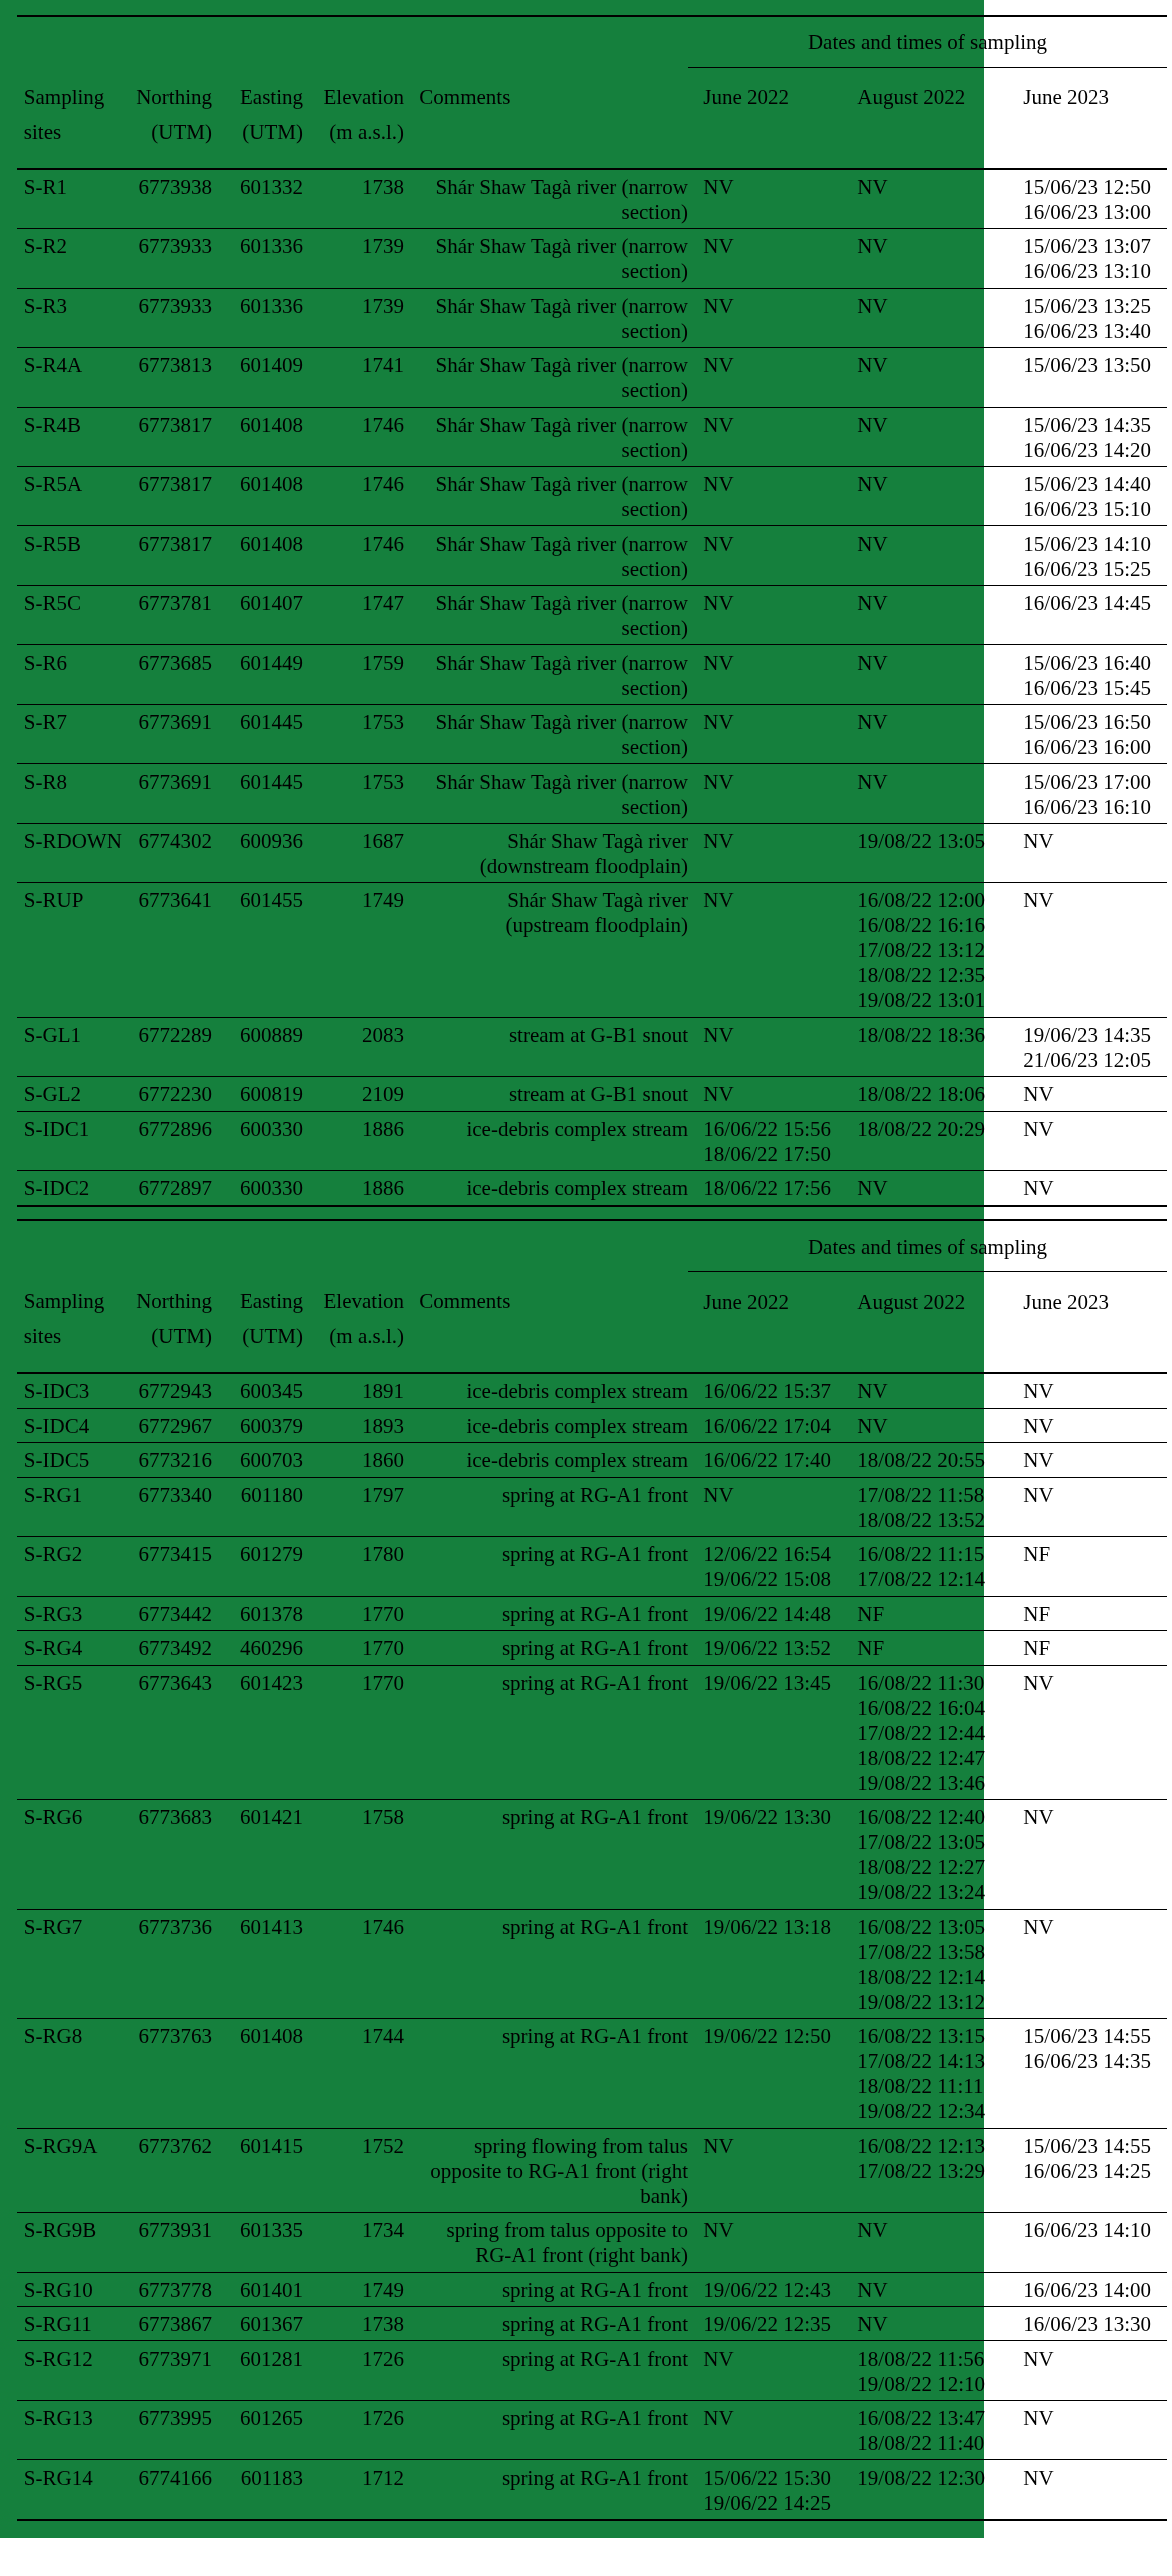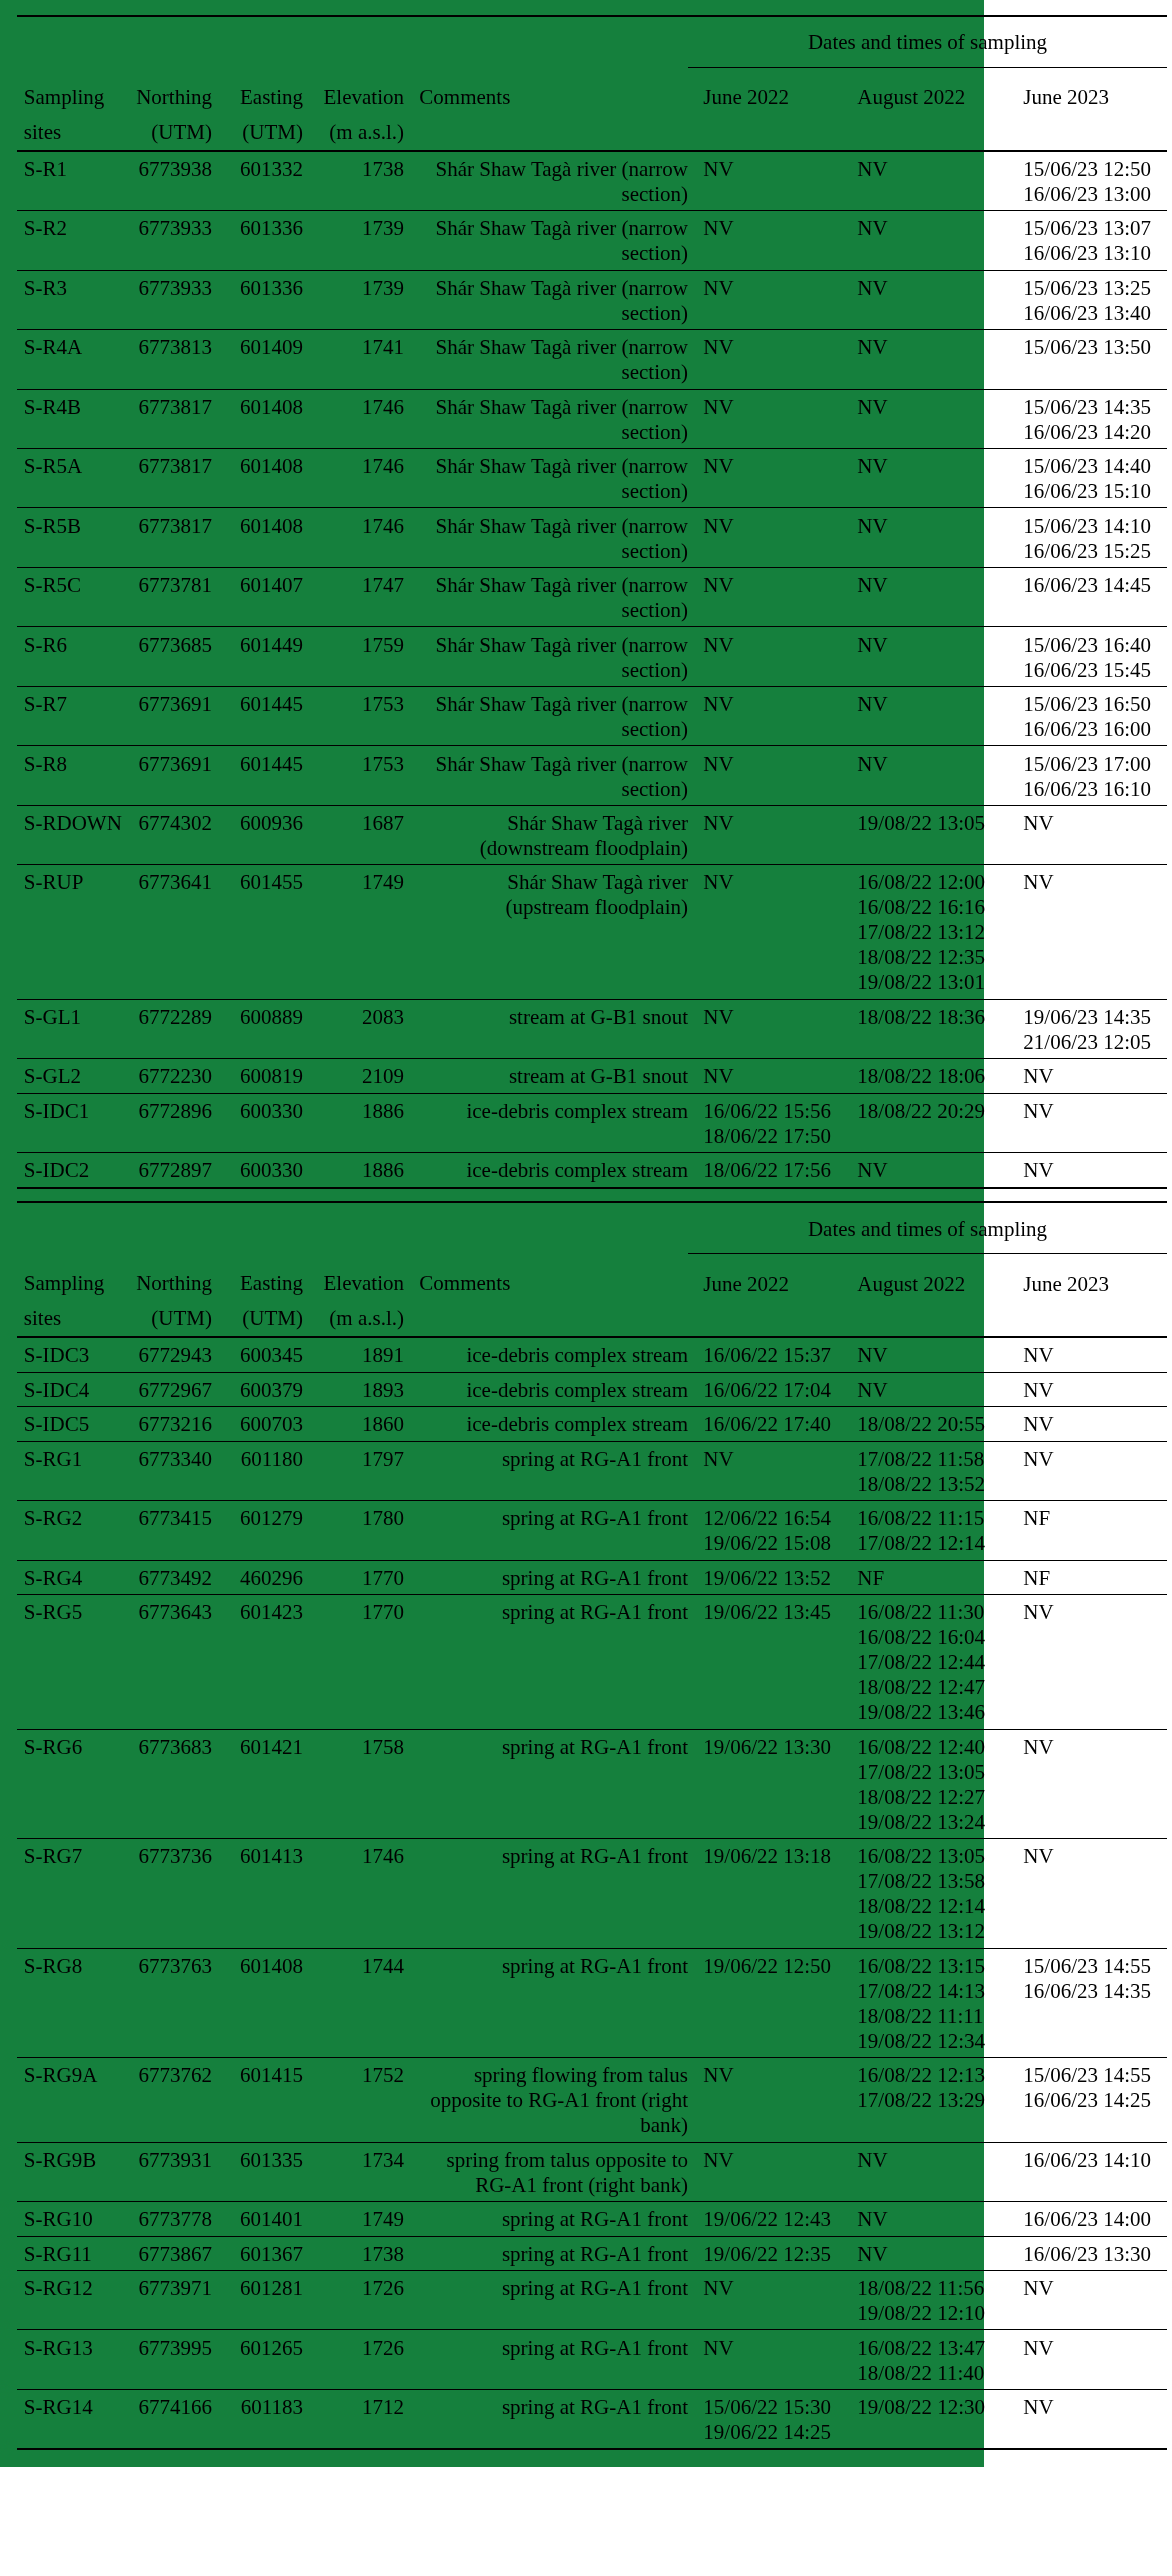--- a/index.html
+++ b/index.html
@@ -14,21 +14,21 @@
   col.c-elevation{width:101px;}
   col.c-comments{width:284px;}
   col.c-jun22{width:154px;}
   col.c-aug22{width:166px;}
   col.c-jun23{width:159px;}
   th,td{vertical-align:top;font-weight:normal;padding:0;}
   
   thead th{text-align:left;}
   th.group-spacer{border:none;}
   th.group-dates{text-align:center;padding:13.6px 0 11.3px 0;border-bottom:1.7px solid #000;}
-  tr.colhead th{padding-top:12.5px;}
+  tr.colhead th{padding-top:12.5px;padding-bottom:18px;}
   tr.colhead th .hline{display:block;line-height:35px;}
   th.col-site{padding-left:6.8px;}
   th.col-num{text-align:right;}
   th.col-comments{padding-left:15.3px;}
   th.col-date{padding-left:15.3px;}
   thead{border-bottom:2.3px solid #000;}
   
   tbody tr{border-top:1.7px solid #000;}
   tbody tr:first-child{border-top:none;margin-top:36px;}
   tbody td{padding-top:5.1px;padding-bottom:3.4px;}
@@ -740,20 +740,46 @@
           <td class="col-date">
             <div class="line">16/08/22 11:15</div>
             <div class="line">17/08/22 12:14</div>
           </td>
           <td class="col-date">
             <div class="line">NF</div>
           </td>
         </tr>
         <tr>
           <td class="col-site">
+            <div class="line">S-RG3</div>
+          </td>
+          <td class="col-num">
+            <div class="line">6773442</div>
+          </td>
+          <td class="col-num">
+            <div class="line">601378</div>
+          </td>
+          <td class="col-num">
+            <div class="line">1770</div>
+          </td>
+          <td class="col-comments">
+            <div class="line">spring at RG-A1 front</div>
+          </td>
+          <td class="col-date">
+            <div class="line">19/06/22 14:48</div>
+          </td>
+          <td class="col-date">
+            <div class="line">NF</div>
+          </td>
+          <td class="col-date">
+            <div class="line">NF</div>
+          </td>
+        </tr>
+        <tr>
+          <td class="col-site">
             <div class="line">S-RG4</div>
           </td>
           <td class="col-num">
             <div class="line">6773492</div>
           </td>
           <td class="col-num">
             <div class="line">460296</div>
           </td>
           <td class="col-num">
             <div class="line">1770</div>

